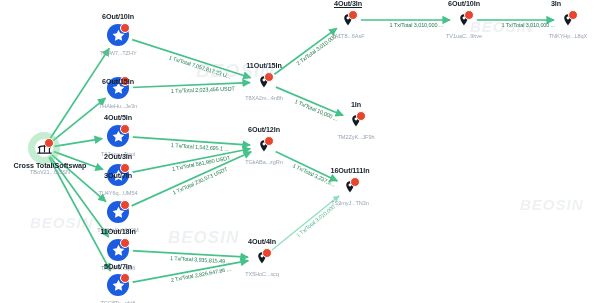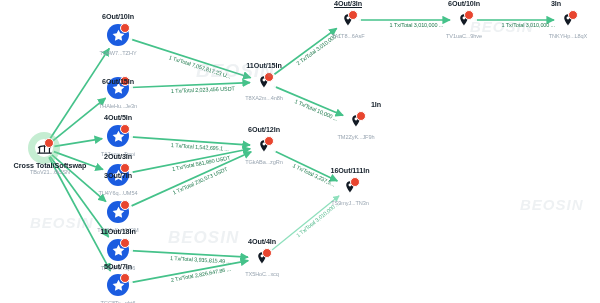--- a/index.html
+++ b/index.html
@@ -278,21 +278,21 @@
       <div class="disc" style="width: 18px; height: 18px;">
         <span style="display: flex; align-items: center; justify-content: center;">
           <svg width="14" height="14" viewBox="0 0 24 24" aria-hidden="true">
             <path fill="#121a24" d="M12 2.2c-3.6 0-6.5 2.9-6.5 6.5 0 4.7 6.5 12.6 6.5 12.6s6.5-7.9 6.5-12.6c0-3.6-2.9-6.5-6.5-6.5z"></path>
             <circle cx="12" cy="8.6" r="2.5" fill="#ffffff"></circle>
           </svg>
         </span>
         <span class="badge" style="background: rgb(232, 69, 47);"></span>
       </div>
     </div>
-    <div class="cap" style="left: 356px; top: 100px; color: rgb(21, 32, 43); margin-left: 20px;">1In</div>
+    <div class="cap" style="left: 356px; top: 100px; color: rgb(21, 32, 43);">1In</div>
     <div class="addr" style="left: 356px; top: 134px; color: rgb(154, 166, 178);">TM2ZyK...JF9h</div>
     <div class="node pin" style="left: 350px; top: 187px;">
       <div class="disc" style="width: 18px; height: 18px;">
         <span style="display: flex; align-items: center; justify-content: center;">
           <svg width="14" height="14" viewBox="0 0 24 24" aria-hidden="true">
             <path fill="#121a24" d="M12 2.2c-3.6 0-6.5 2.9-6.5 6.5 0 4.7 6.5 12.6 6.5 12.6s6.5-7.9 6.5-12.6c0-3.6-2.9-6.5-6.5-6.5z"></path>
             <circle cx="12" cy="8.6" r="2.5" fill="#ffffff"></circle>
           </svg>
         </span>
         <span class="badge" style="background: rgb(232, 69, 47);"></span>

